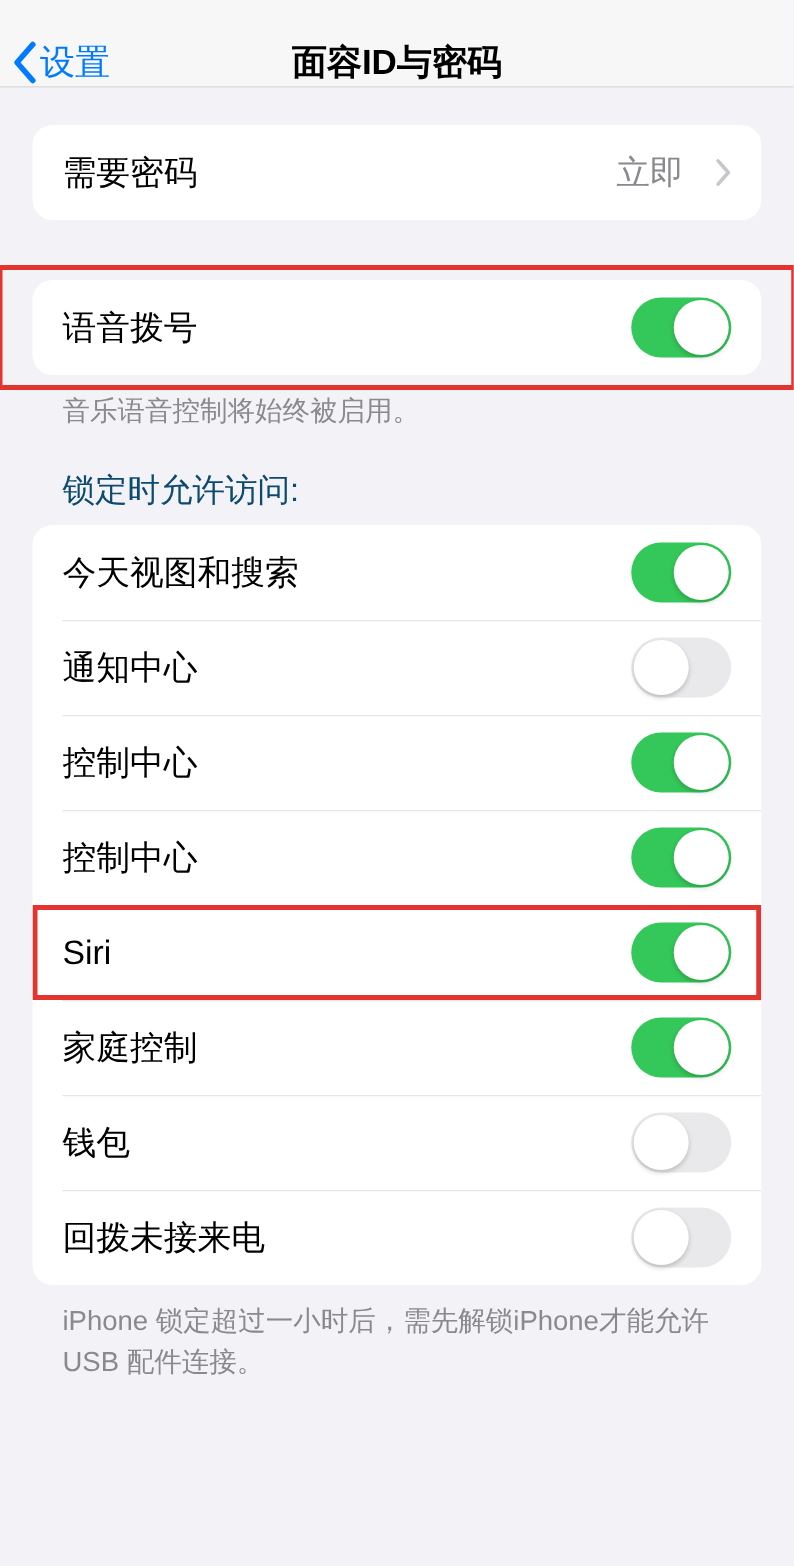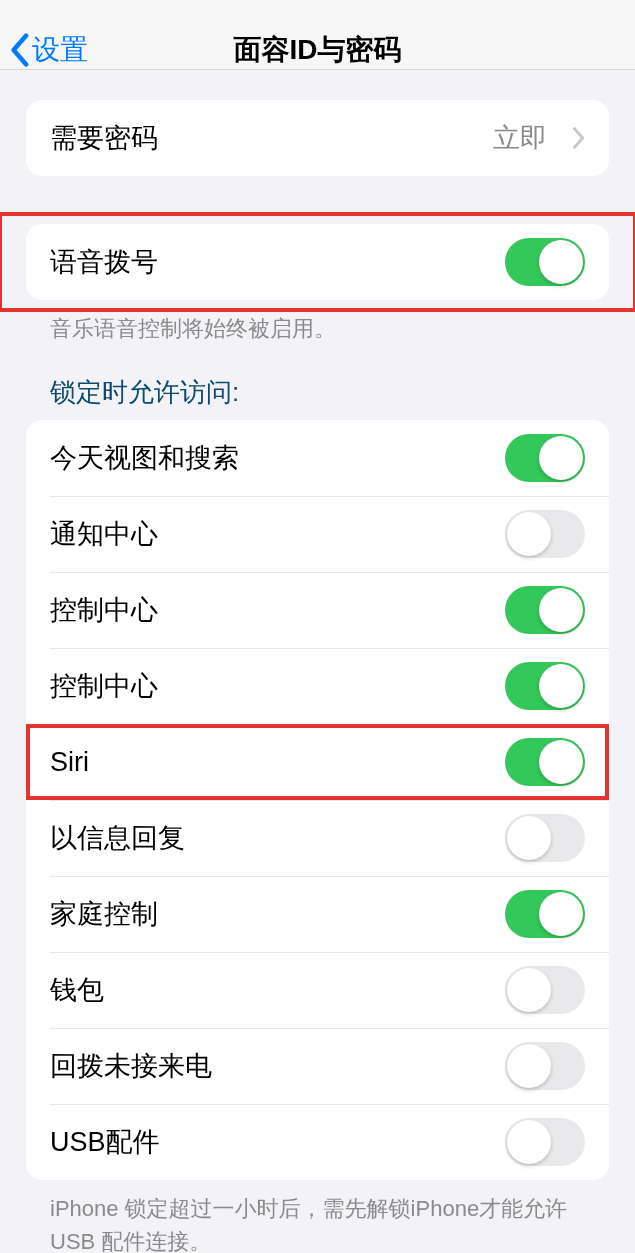--- a/index.html
+++ b/index.html
@@ -219,45 +219,33 @@
           <div class="knob"></div>
         </div>
       </div>
       <div class="row highlight-inner">
         <div class="row-label">Siri</div>
         <div class="switch on">
           <div class="knob"></div>
         </div>
       </div>
       <div class="row">
-        <div class="row-label">以信息回复</div>
-        <div class="switch off">
-          <div class="knob"></div>
-        </div>
-      </div>
-      <div class="row">
         <div class="row-label">家庭控制</div>
         <div class="switch on">
           <div class="knob"></div>
         </div>
       </div>
       <div class="row">
         <div class="row-label">钱包</div>
         <div class="switch off">
           <div class="knob"></div>
         </div>
       </div>
       <div class="row">
         <div class="row-label">回拨未接来电</div>
         <div class="switch off">
           <div class="knob"></div>
         </div>
       </div>
-      <div class="row">
-        <div class="row-label">USB配件</div>
-        <div class="switch off">
-          <div class="knob"></div>
-        </div>
-      </div>
     </div>
 
   <div class="footer-text">iPhone 锁定超过一小时后，需先解锁iPhone才能允许USB 配件连接。</div>
 </div>
 
 </body></html>

